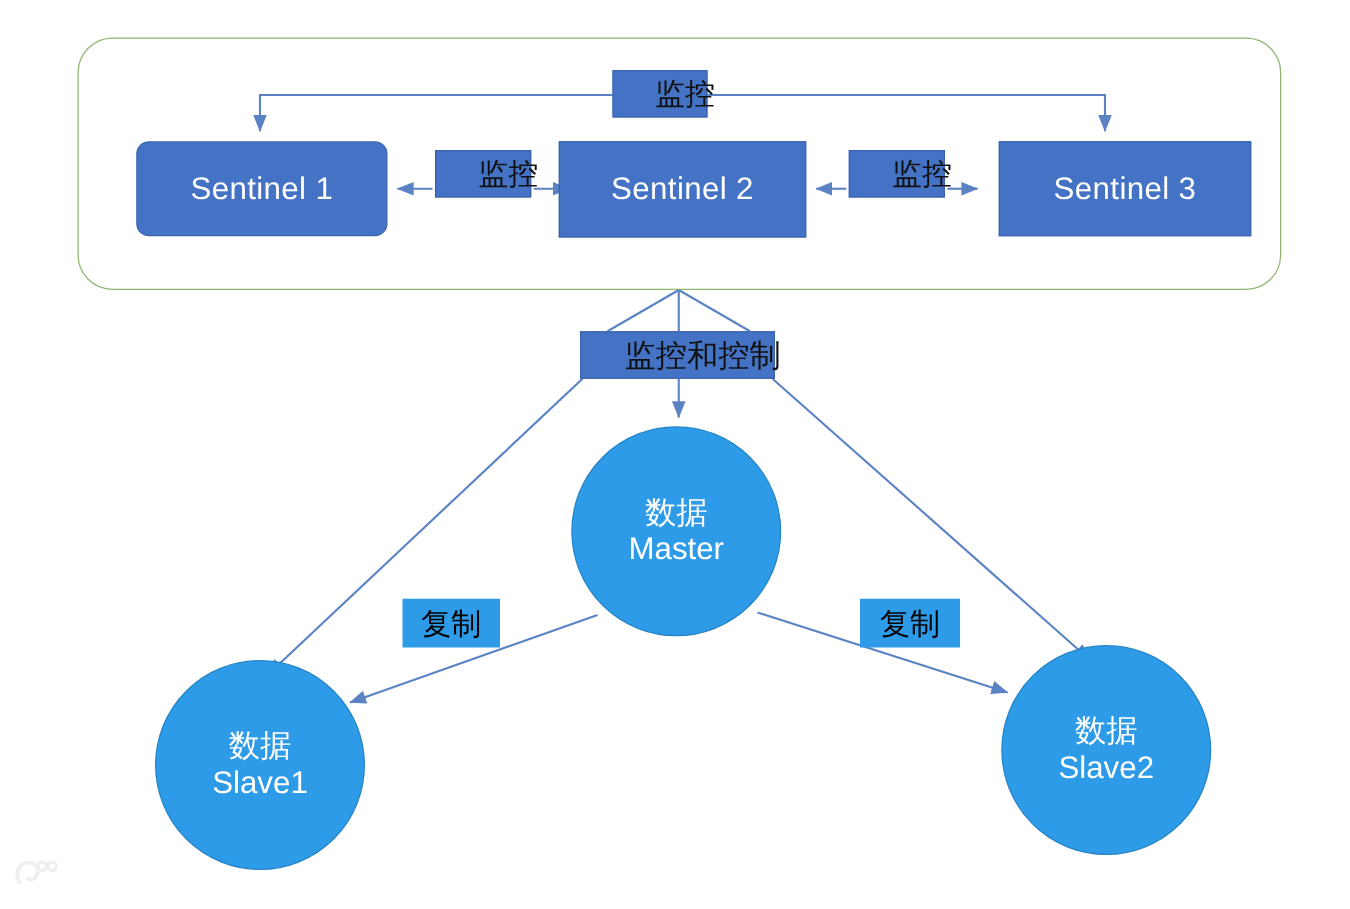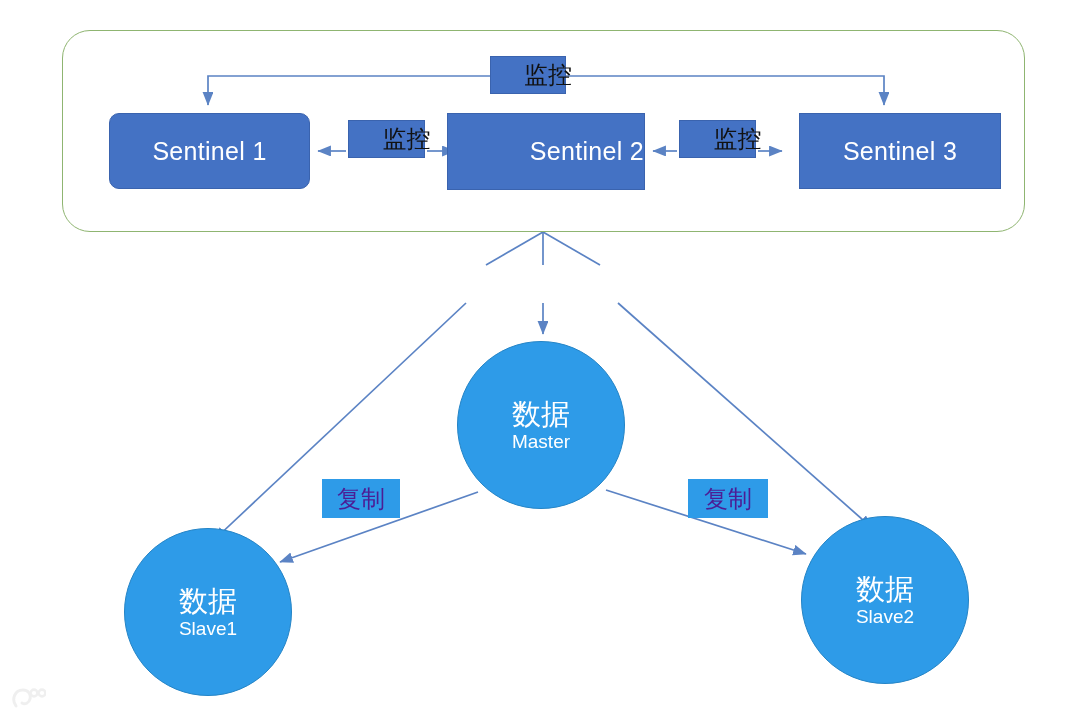--- a/index.html
+++ b/index.html
@@ -38,21 +38,21 @@
     border:1px solid #3A63AE;
     color:#ffffff;
     display:flex;
     align-items:center;
     justify-content:center;
     font-size:25px;
     letter-spacing:.3px;
     box-sizing:border-box;
   }
   #sentinel1{ left:109px; top:113px; width:201px; height:76px;border-radius:10px; }
-  #sentinel2{ left:447px; top:113px; width:198px; height:77px;justify-content:flex-end; }
+  #sentinel2{ left:447px; top:113px; width:198px; height:77px; }
   #sentinel3{ left:783px; top:113px; width:202px; height:76px;margin-left:16px; }
 
   
   .label-dark{
     position:absolute;
     background:#4472C4;
     border:1px solid #3A63AE;
     color:#111111;
     display:flex;
     align-items:center;
@@ -65,21 +65,21 @@
   }
   #lbl-top-monitor{ left:490px; top:56px; width:76px; height:38px; }
   #lbl-mon-12{ left:348px; top:120px; width:77px; height:38px; }
   #lbl-mon-23{ left:679px; top:120px; width:77px; height:38px; }
   #lbl-monitor-control{ left:464px; top:265px; width:156px; height:38px; font-size:25px;}
 
   
   .label-light{
     position:absolute;
     background:#2E9BE8;
-    color:#4c1d95;
+    color:#000000;
     display:flex;
     align-items:center;
     justify-content:center;
     font-size:24px;
     box-sizing:border-box;
     white-space:nowrap;
   }
   #lbl-rep-left{ left:322px; top:479px; width:78px; height:39px; }
   #lbl-rep-right{ left:688px; top:479px; width:80px; height:39px; }
 
@@ -95,22 +95,22 @@
     flex-direction:column;
     align-items:center;
     justify-content:center;
     line-height:1.18;
     font-size:24px;
     box-sizing:border-box;
   }
   #circle-master{ left:457px; top:341px; }
   #circle-slave1{ left:124px; top:528px; }
   #circle-slave2{ left:801px; top:516px; }
-  .circle-node .l1{ font-size:29px; }
-  .circle-node .l2{ font-size:19px; }
+  .circle-node .l1{ font-size:25px; }
+  .circle-node .l2{ font-size:25px; }
 
   
   #watermark{
     position:absolute;
     left:12px; top:686px;
     display:flex;
     align-items:center;
     gap:9px;
     opacity:.85;
   }
@@ -181,20 +181,23 @@
 
   <div class="label-dark" id="lbl-top-monitor">
     <span>监控</span>
   </div>
   <div class="label-dark" id="lbl-mon-12">
     <span>监控</span>
   </div>
   <div class="label-dark" id="lbl-mon-23">
     <span>监控</span>
   </div>
+  <div class="label-dark" id="lbl-monitor-control">
+    <span>监控和控制</span>
+  </div>
 
   <div class="label-light" id="lbl-rep-left">
     <span>复制</span>
   </div>
   <div class="label-light" id="lbl-rep-right">
     <span>复制</span>
   </div>
 
   <div class="circle-node" id="circle-master">
     <span class="l1">数据</span>

